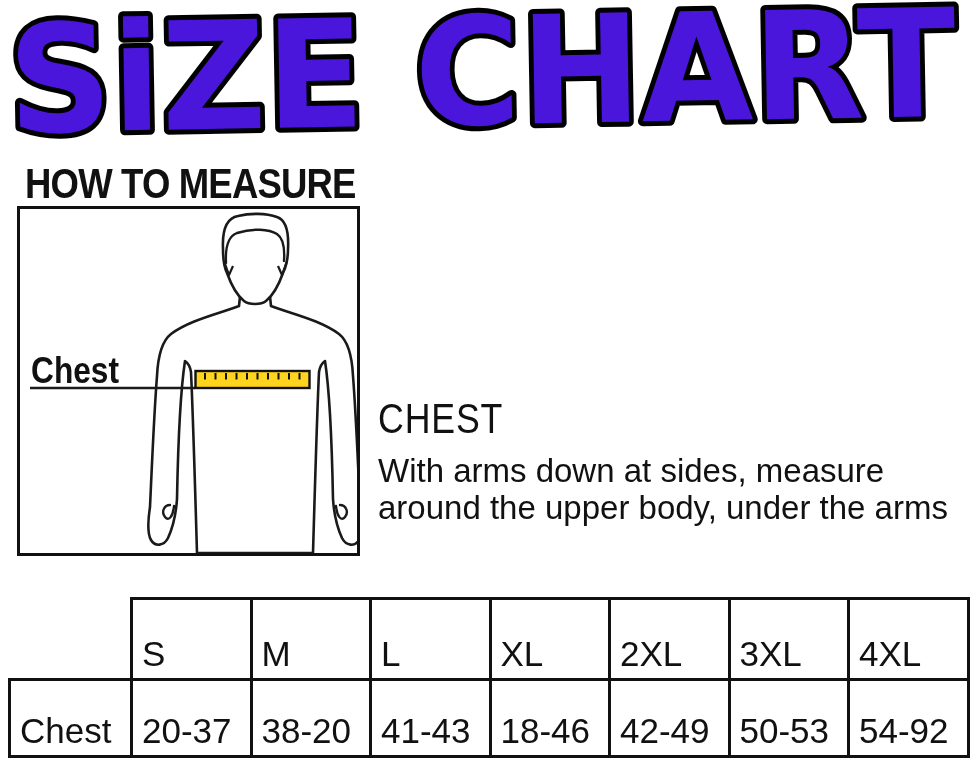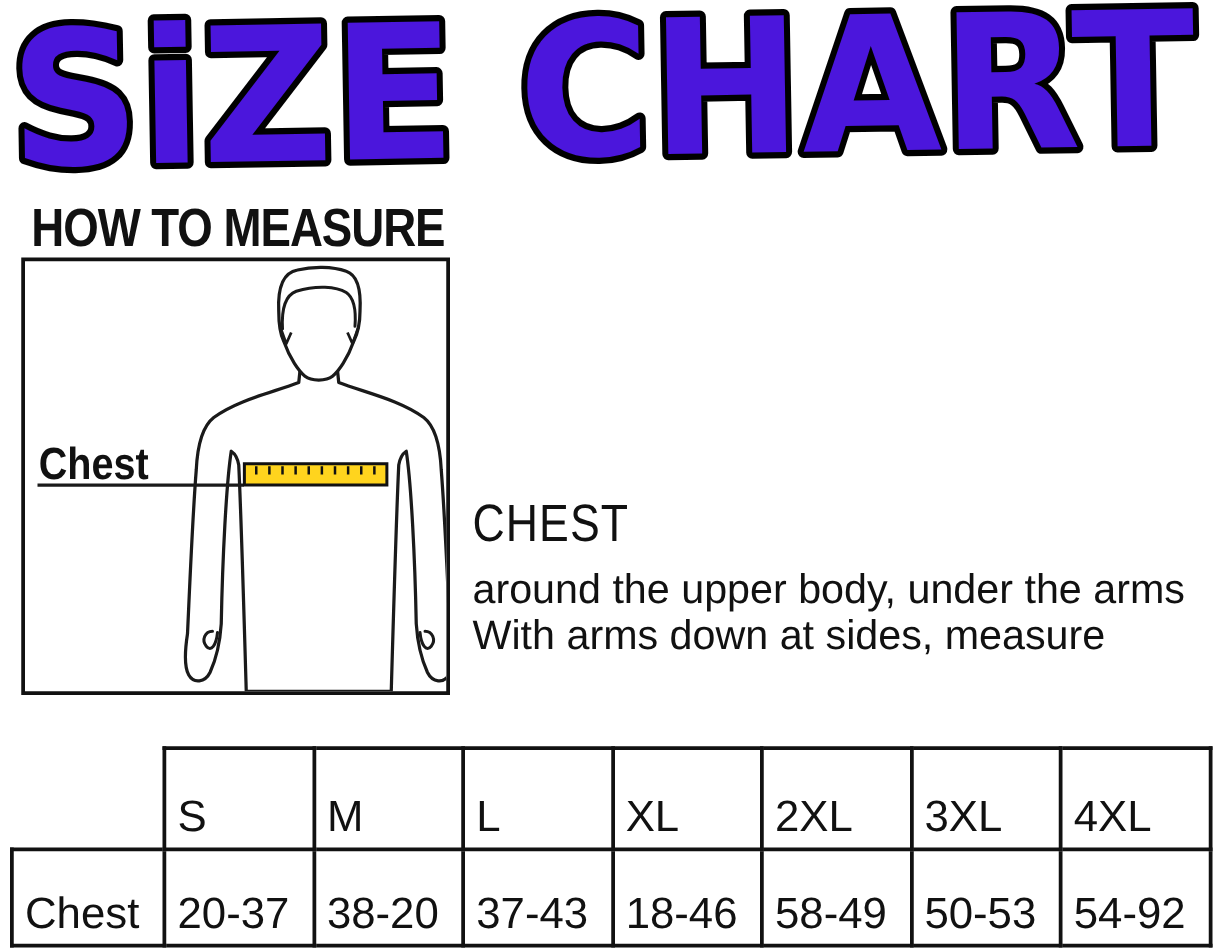--- a/index.html
+++ b/index.html
@@ -118,22 +118,22 @@
     <path d="M 10 179 H 175" fill="none" stroke="#1a1a1a" stroke-width="2.6"></path>
 
     <rect x="175.5" y="162" width="114" height="17" stroke="#111" stroke-width="2.4" fill="#FFD41E"></rect>
     <path d="M185 164V170.5 M195.5 164V170.5 M206 164V170.5 M216.5 164V170.5 M227 164V170.5 M237.5 164V170.5 M248 164V170.5 M258.5 164V170.5 M269 164V170.5 M279.5 164V170.5" fill="none" stroke="#111" stroke-width="2"></path>
   </svg>
   <div class="figure-chest-label">Chest</div>
 </div>
 
 <div class="chest-heading">CHEST</div>
 <div class="chest-desc">
+  <div>With arms down at sides, measure</div>
   <div>around the upper body, under the arms</div>
-  <div>With arms down at sides, measure</div>
 </div>
 
 <table class="size-table">
   <colgroup>
     <col style="width:122px">
     <col style="width:119.5px">
       <col style="width:119.5px">
       <col style="width:119.5px">
     <col style="width:119.5px">
       <col style="width:119.5px">
@@ -148,20 +148,20 @@
     <td>L</td>
     <td>XL</td>
     <td>2XL</td>
     <td>3XL</td>
     <td>4XL</td>
   </tr>
   <tr class="data-row">
     <td>Chest</td>
     <td>20-37</td>
     <td>38-20</td>
-    <td>37-43</td>
+    <td>41-43</td>
     <td>18-46</td>
-    <td>58-49</td>
+    <td>42-49</td>
     <td>50-53</td>
     <td>54-92</td>
   </tr>
 </tbody>
   </table>
 
 </body></html>

